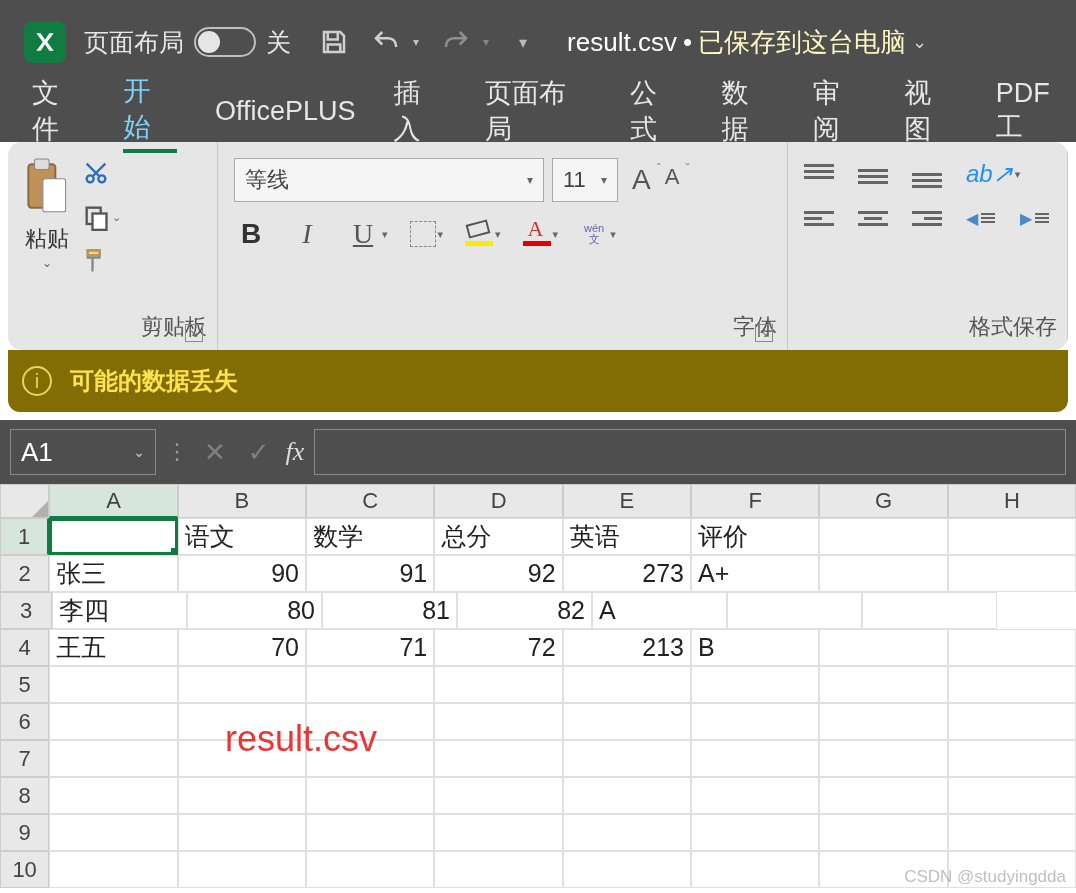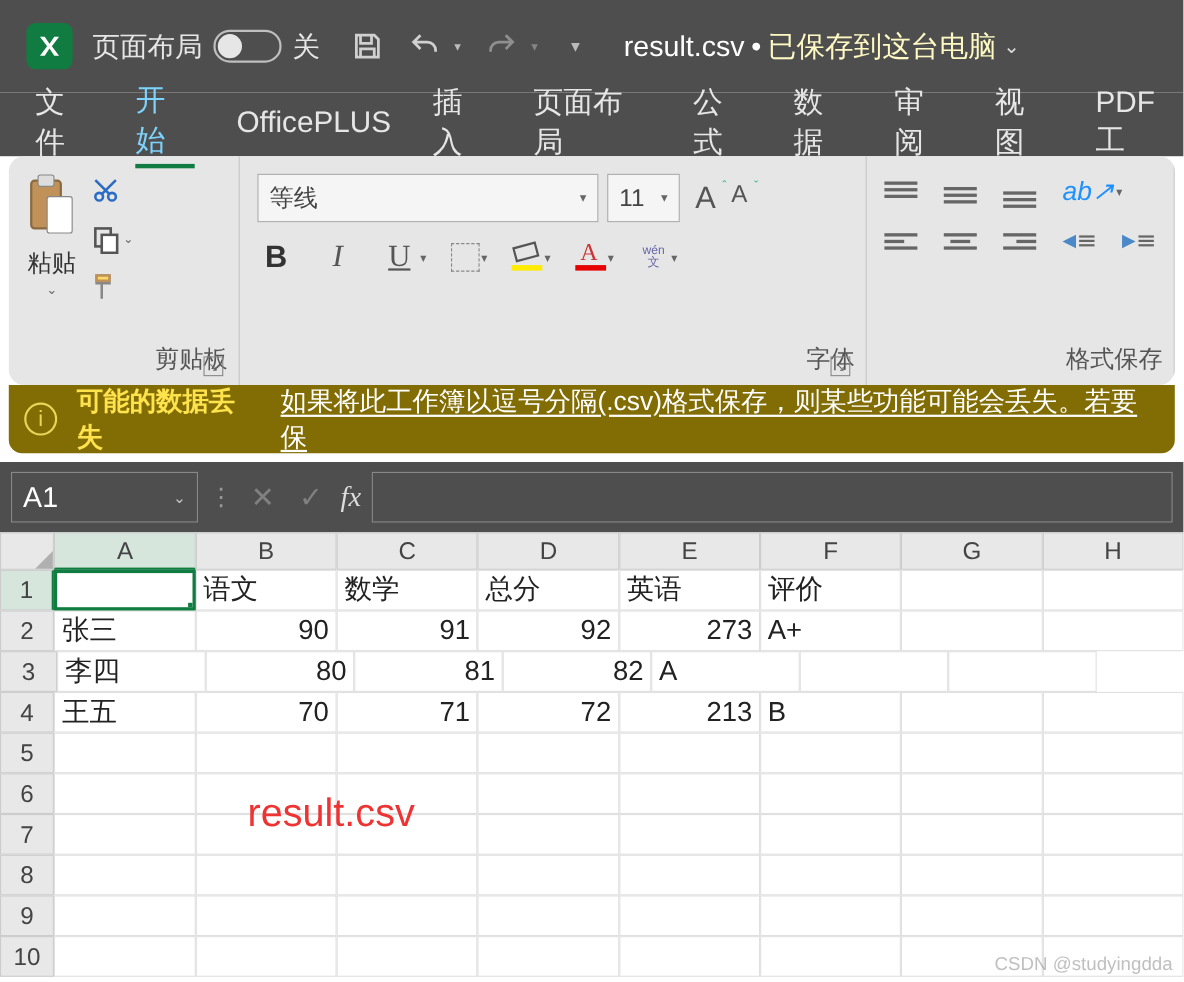--- a/index.html
+++ b/index.html
@@ -76,21 +76,21 @@
 .indent{width:30px;height:24px;display:flex;align-items:center;gap:3px;color:#4a88c7;}
 
 
 .warn{height:62px;background:#816d04;margin:0 8px;border-radius:0 0 12px 12px;display:flex;align-items:center;padding:0 14px;gap:18px;color:#fff;font-size:24px;overflow:hidden;}
 .warn .info{width:30px;height:30px;border:2px solid #e8d55a;border-radius:50%;color:#e8d55a;display:flex;align-items:center;justify-content:center;font-size:20px;}
 .warn .bold{font-weight:bold;color:#ffe34d;}
 .warn .msg{text-decoration:underline;text-underline-offset:4px;}
 
 
 .fbar{height:64px;background:#4e4e4e;display:flex;align-items:center;padding:0 10px;gap:10px;margin-top:8px;}
-.namebox{width:170px;height:46px;border:1px solid #888;background:#4e4e4e;color:#fff;font-size:26px;display:flex;align-items:center;justify-content:space-between;padding:0 10px;}
+.namebox{width:146px;height:46px;border:1px solid #888;background:#4e4e4e;color:#fff;font-size:26px;display:flex;align-items:center;justify-content:space-between;padding:0 10px;}
 .namebox .arr{font-size:14px;color:#ccc;}
 .sep{color:#999;font-size:22px;}
 .fbtn{color:#aaa;font-size:26px;padding:0 6px;}
 .fbtn.disabled{opacity:0.55;}
 .fx{font-style:italic;font-family:serif;color:#ddd;font-size:26px;}
 .finput{flex:1;height:46px;border:1px solid #888;background:#4e4e4e;}
 
 
 .sheet{position:relative;}
 .colhdrs{display:flex;height:34px;}
@@ -307,21 +307,20 @@
             </span></div>
       </div>
     </div>
     <div class="group-label">格式保存</div>
   </div>
 </div>
 
 <div class="warn">
   <span class="info">i</span>
   <span class="bold">可能的数据丢失</span>
-  <span class="msg">如果将此工作簿以逗号分隔(.csv)格式保存，则某些功能可能会丢失。若要保</span>
 </div>
 
 <div class="fbar">
   <div class="namebox">
       <span>A1</span>
       <span class="arr">⌄</span>
     </div>
   <span class="sep">⋮</span>
   <span class="fbtn disabled">✕</span>
   <span class="fbtn disabled">✓</span>

